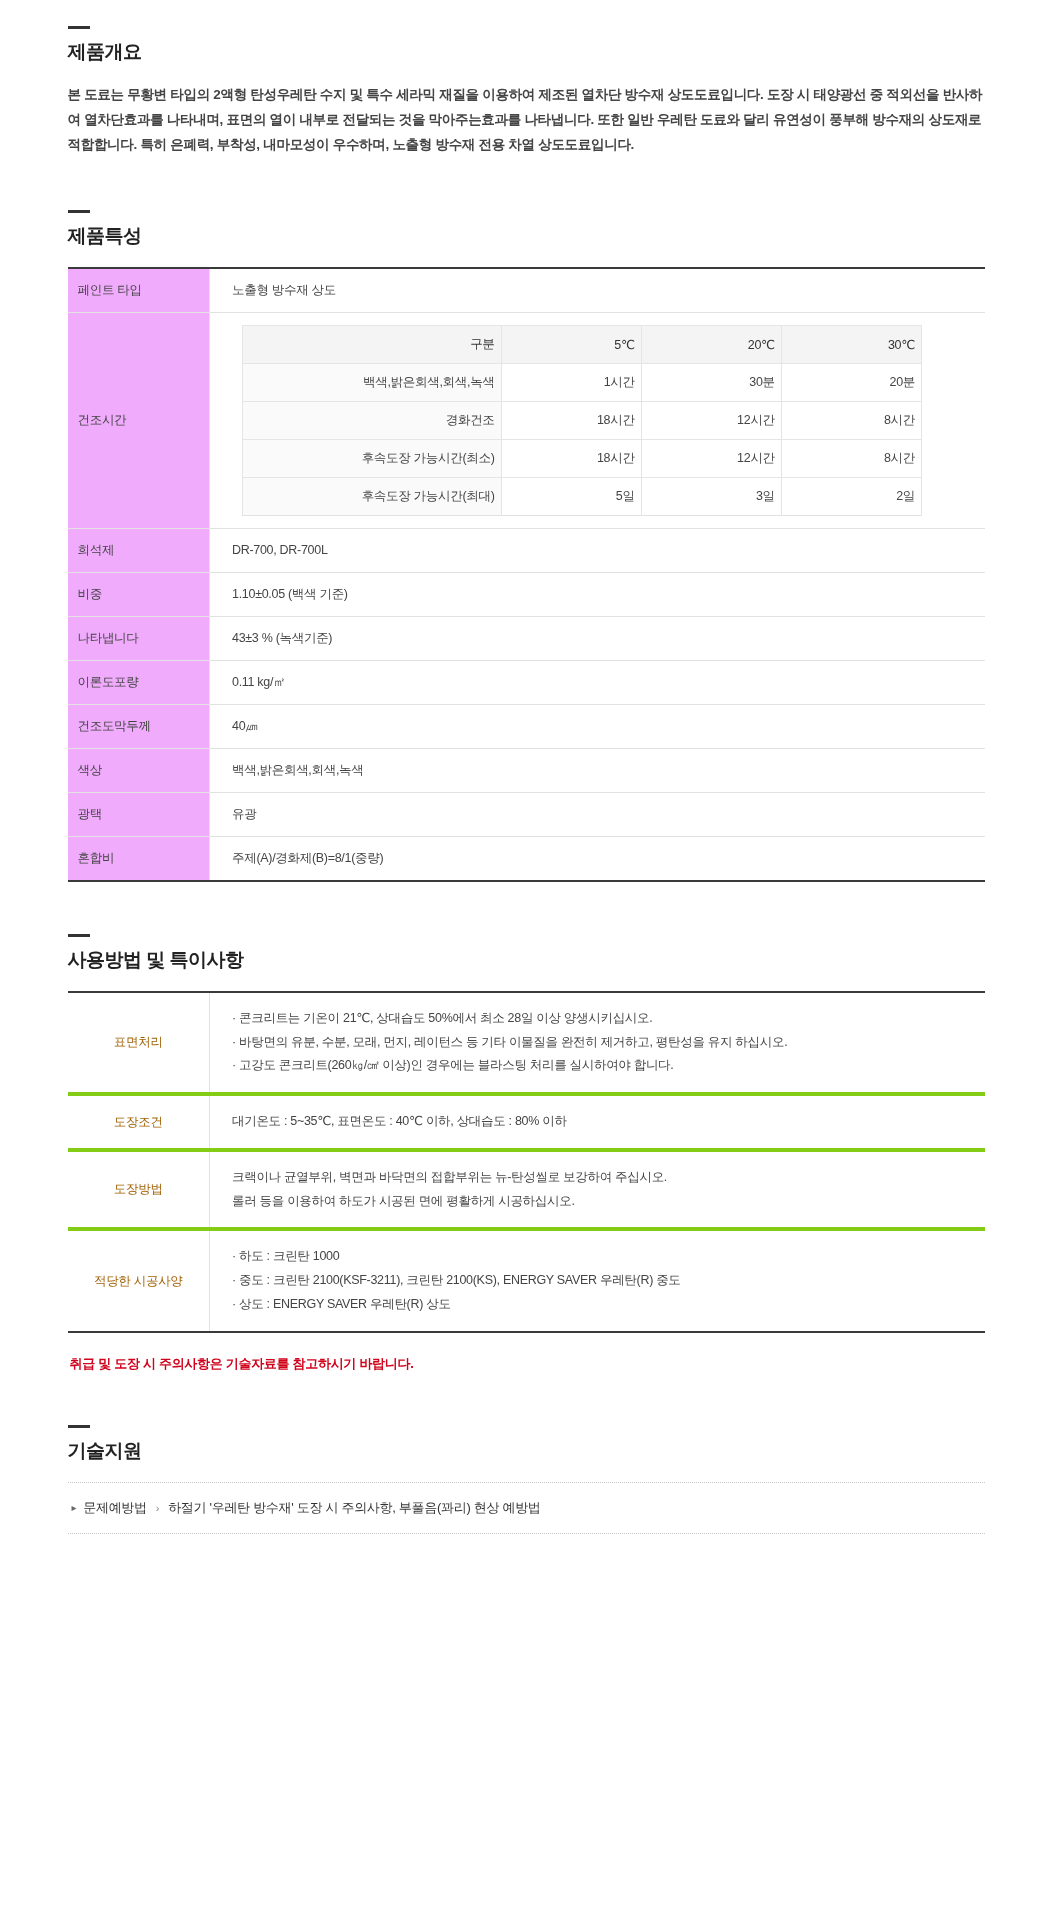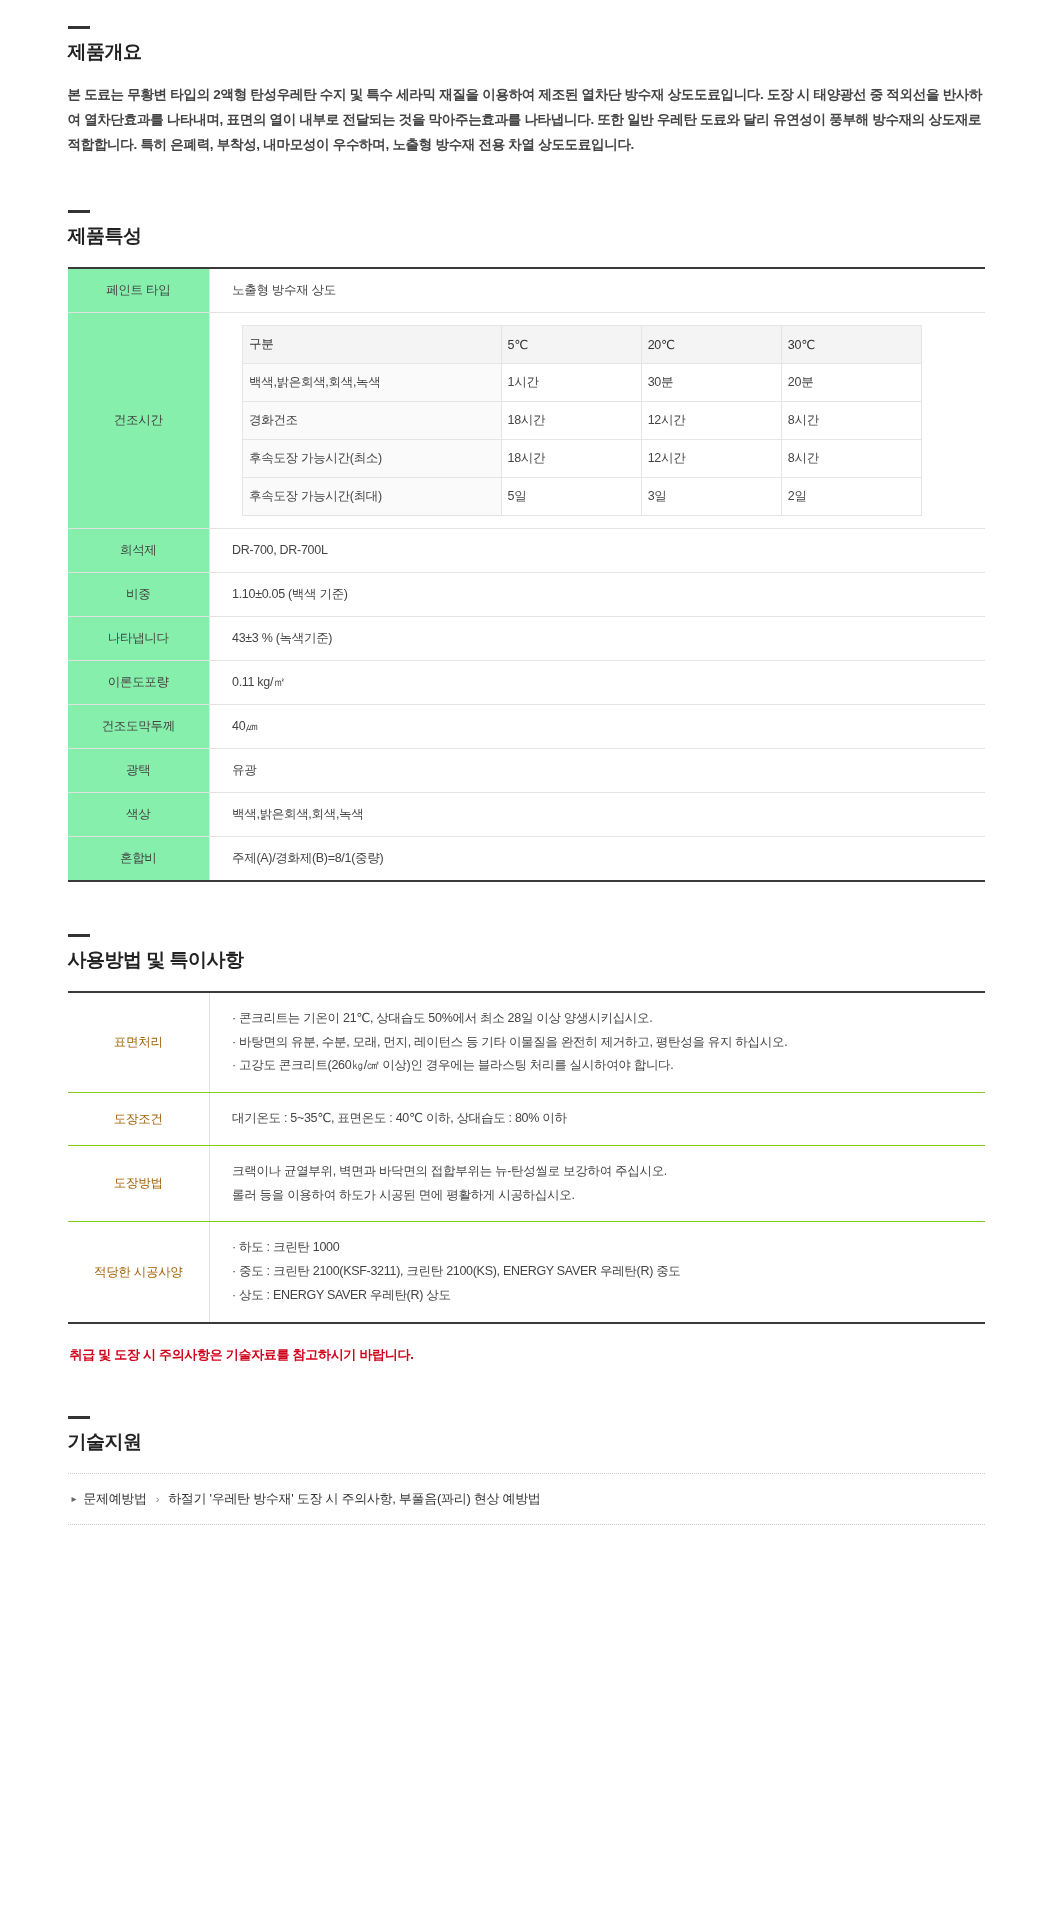--- a/index.html
+++ b/index.html
@@ -56,44 +56,44 @@
   }
   .spec-table td {
     border-bottom: 1px solid #e2e2e2;
     padding: 13px 10px;
     vertical-align: middle;
     letter-spacing: -0.3px;
   }
   .spec-table tr:last-child td { border-bottom: none; }
   .spec-table td.key {
     width: 142px;
-    text-align: center;
-    color: #444;
-    background: #86efac;
+    text-align: left;
+    color: #444;
+    background: #f0abfc;
     border-right: 1px solid #e2e2e2;
   }
   .spec-table td.val {
     padding-left: 22px;
     color: #444;
   }
   .spec-table td.val-nested {
     padding: 12px 10px 12px 32px;
   }
 
   
   .dry-table {
     border-collapse: collapse;
     width: 100%;
     max-width: 680px;
     font-size: 12.5px;
     border: 1px solid #e2e2e2;
   }
   .dry-table th, .dry-table td {
     border: 1px solid #e5e5e5;
-    text-align: left;
+    text-align: right;
     padding: 10px 6px;
     font-weight: normal;
     color: #444;
   }
   .dry-table thead th {
     background: #f4f4f4;
     color: #333;
   }
   .dry-table tbody td:first-child {
     background: #fafafa;
@@ -105,21 +105,21 @@
 
   
   .usage-table {
     width: 100%;
     border-collapse: collapse;
     border-top: 2px solid #3a3a3a;
     border-bottom: 2px solid #3a3a3a;
     font-size: 12.5px;
   }
   .usage-table td {
-    border-bottom: 1px solid #84cc16;
+    border-bottom: 4px solid #84cc16;
     padding: 14px 10px;
     vertical-align: middle;
     letter-spacing: -0.3px;
   }
   .usage-table tr:last-child td { border-bottom: none; }
   .usage-table td.key {
     width: 142px;
     text-align: center;
     color: #a16207;
     border-right: 1px solid #e2e2e2;
@@ -258,26 +258,26 @@
           </tr>
           <tr>
             <td class="key">이론도포량</td>
             <td class="val">0.11 kg/㎡</td>
           </tr>
           <tr>
             <td class="key">건조도막두께</td>
             <td class="val">40㎛</td>
           </tr>
           <tr>
+            <td class="key">색상</td>
+            <td class="val">백색,밝은회색,회색,녹색</td>
+          </tr>
+          <tr>
             <td class="key">광택</td>
             <td class="val">유광</td>
-          </tr>
-          <tr>
-            <td class="key">색상</td>
-            <td class="val">백색,밝은회색,회색,녹색</td>
           </tr>
           <tr>
             <td class="key">혼합비</td>
             <td class="val">주제(A)/경화제(B)=8/1(중량)</td>
           </tr>
         </tbody>
       </table>
     </section>
 
     <div class="gap-lg"></div>

